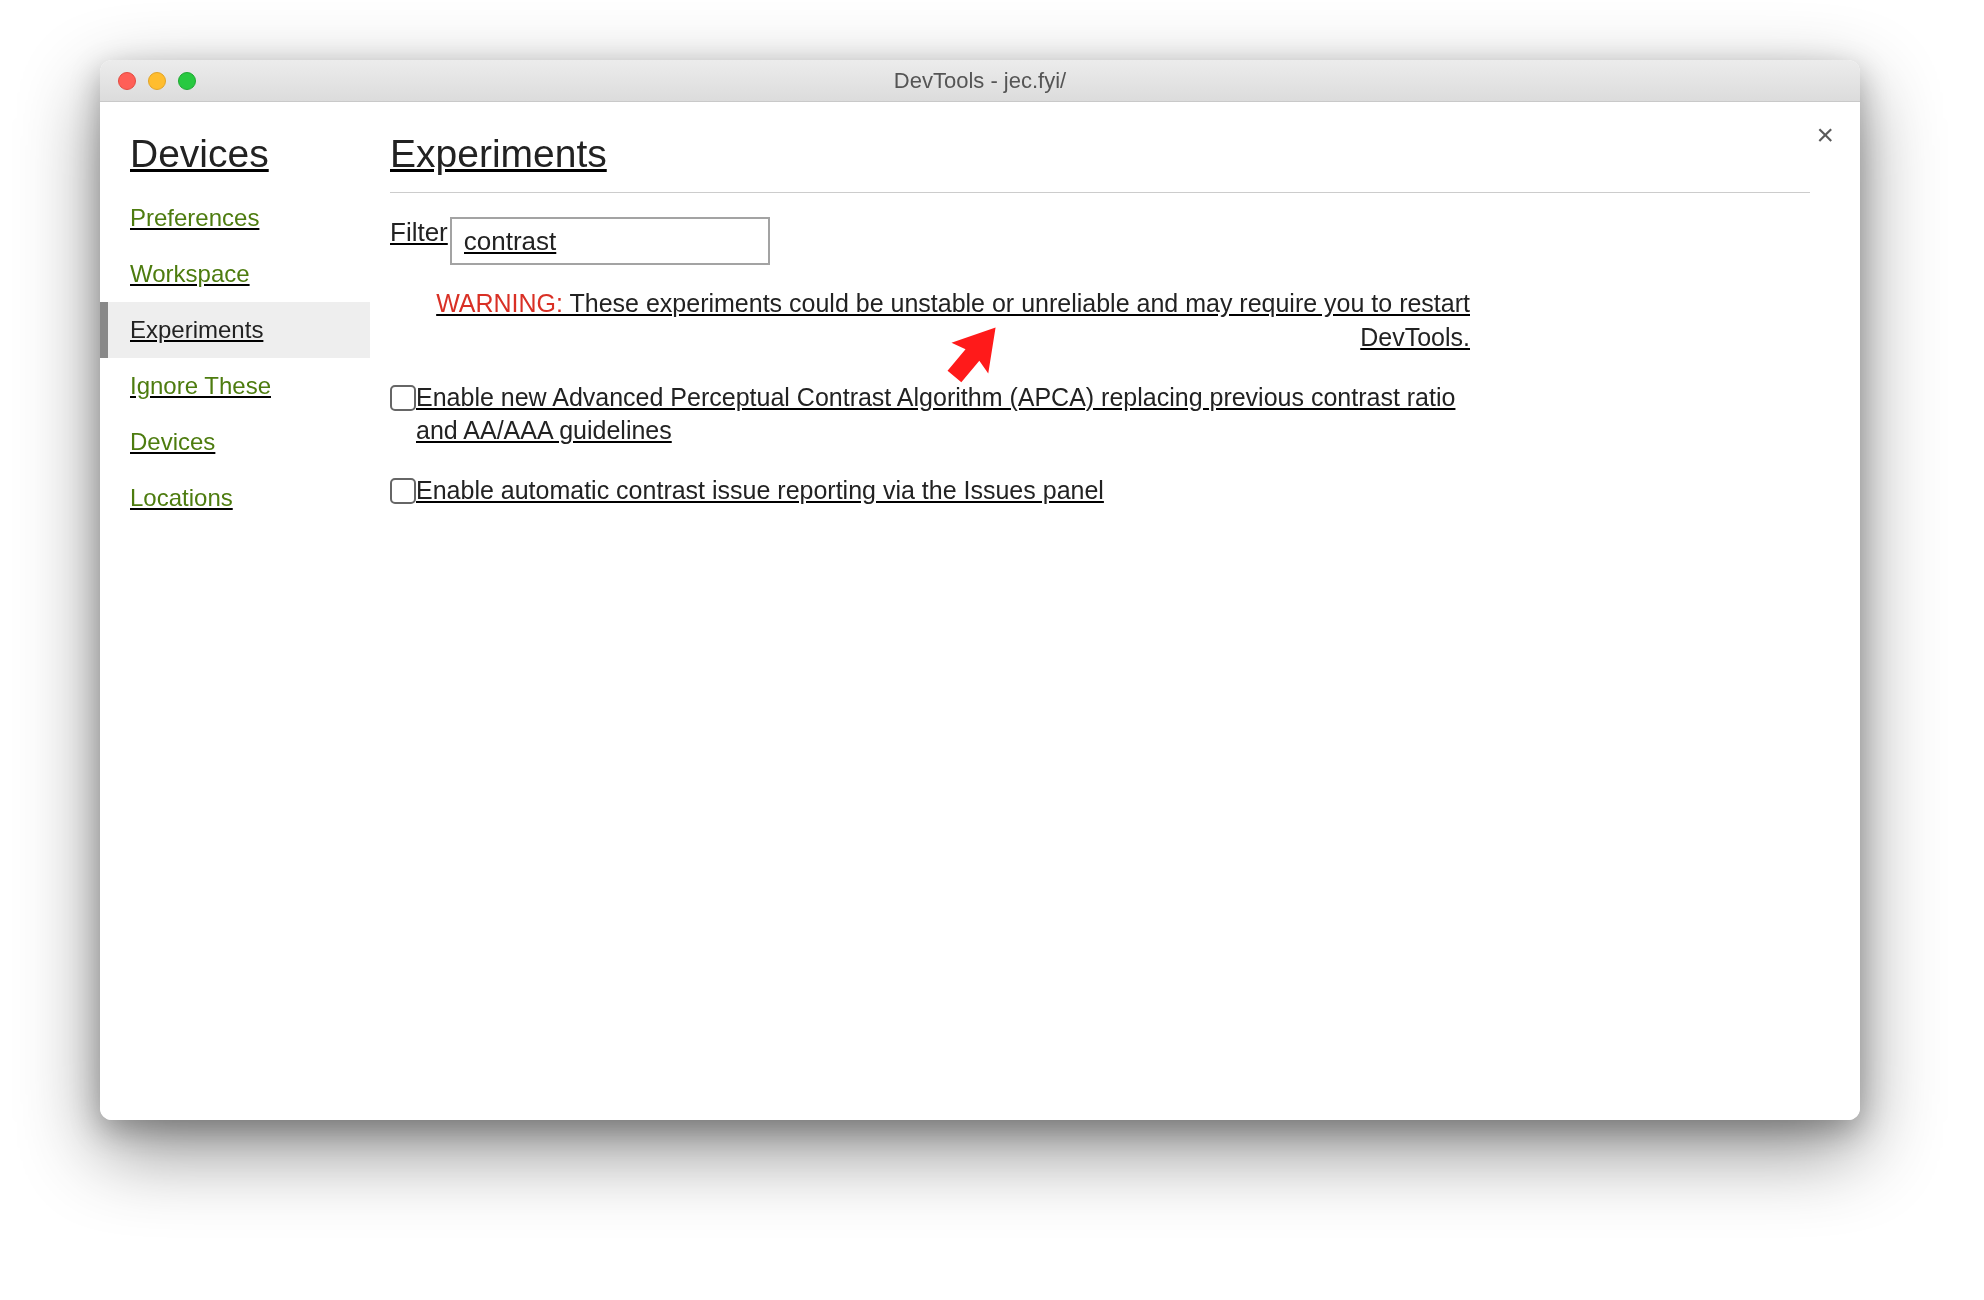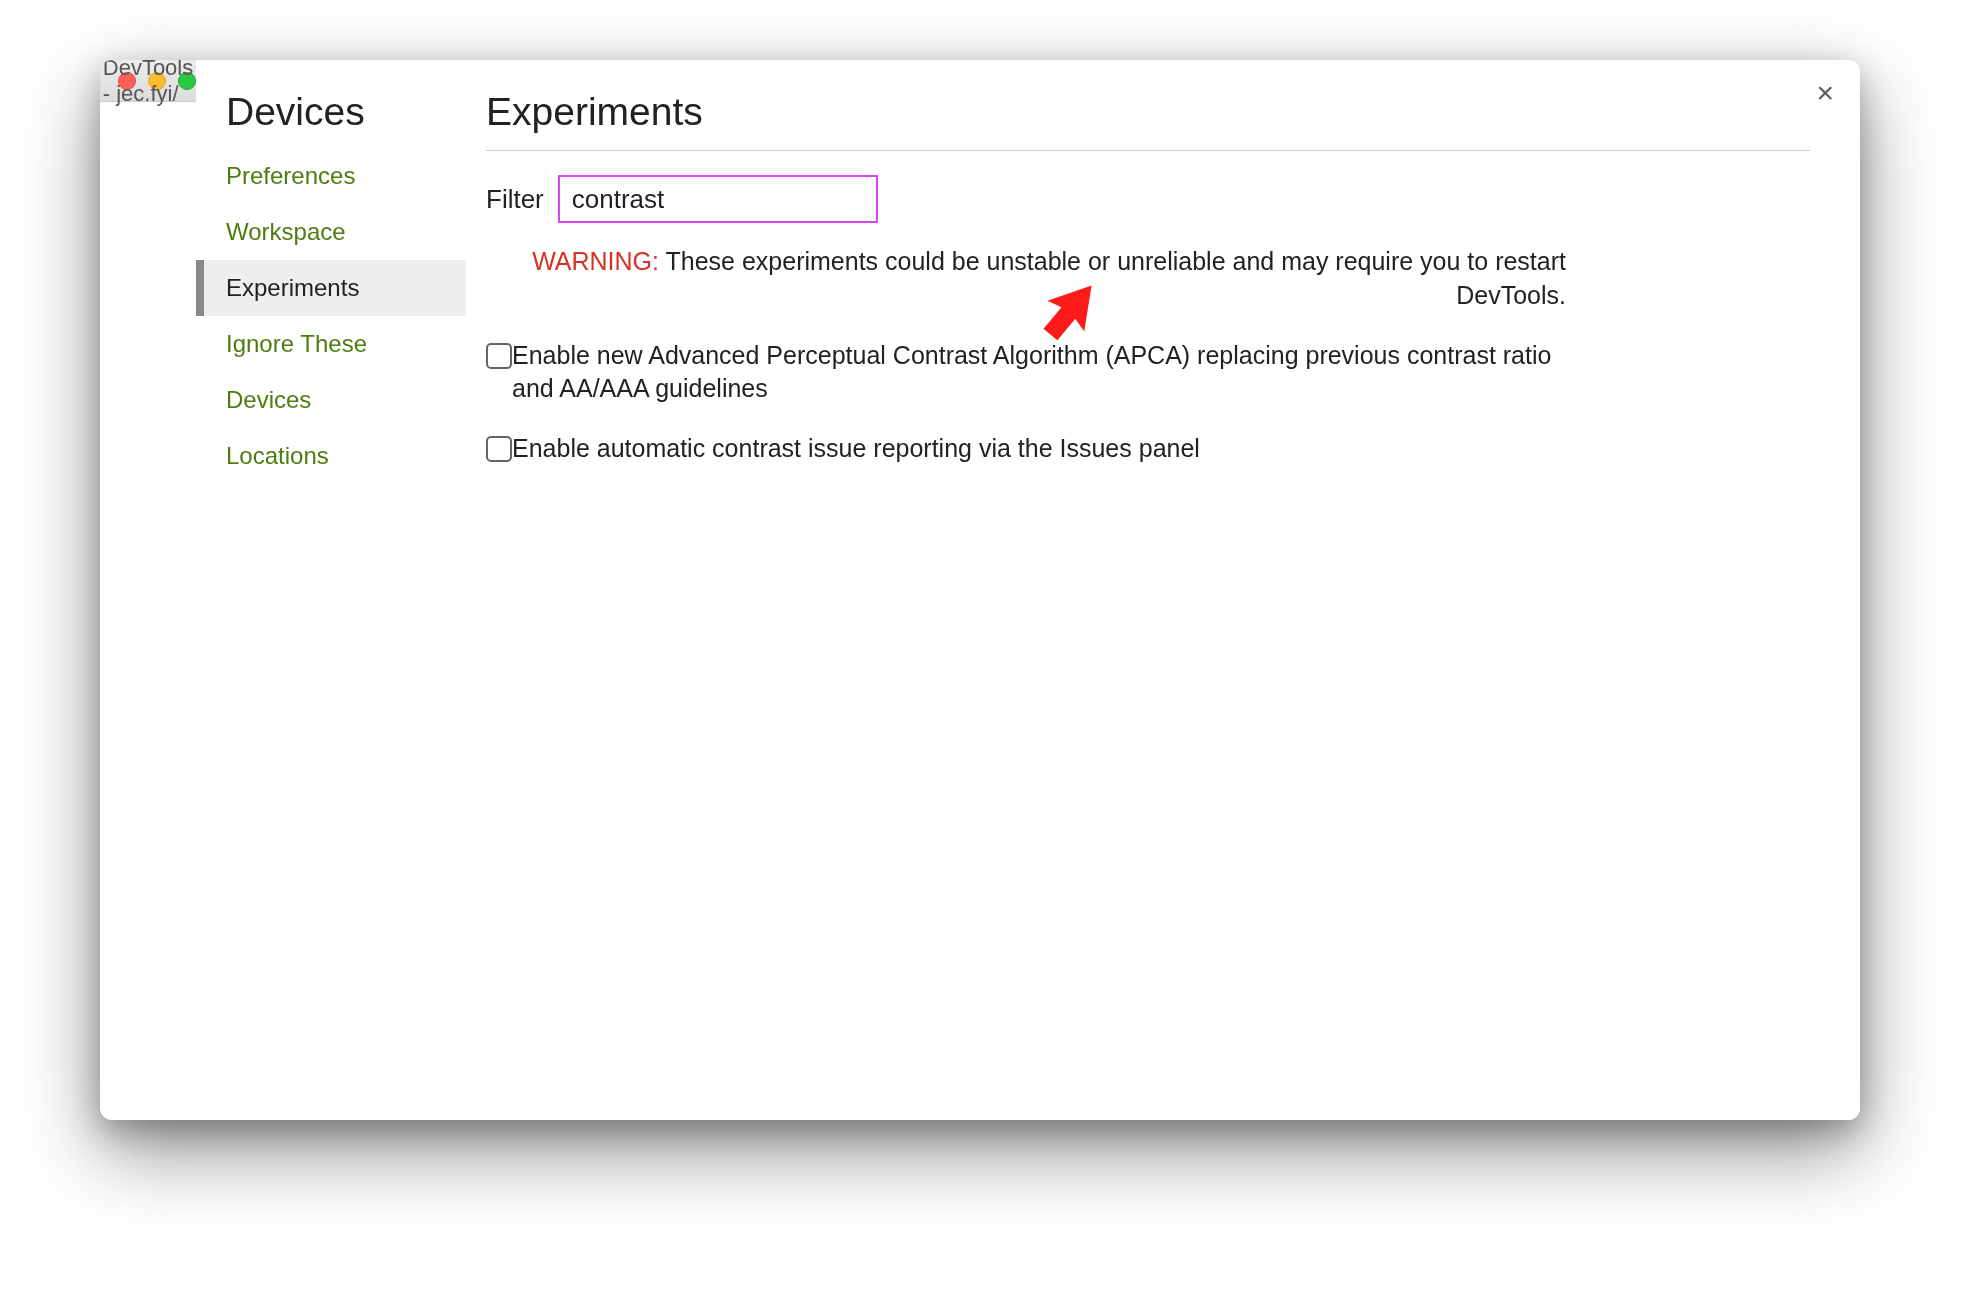--- a/index.html
+++ b/index.html
@@ -18,21 +18,22 @@
       position: absolute;
       left: 100px;
       top: 60px;
       width: 1760px;
       height: 1060px;
       background: #fff;
       border-radius: 12px;
       box-shadow: 0 30px 80px rgba(0,0,0,0.45), 0 10px 30px rgba(0,0,0,0.25);
       overflow: hidden;
       display: flex;
-      flex-direction: row;
+      flex-direction: column;
+      text-decoration: underline;
     }
     .titlebar {
       height: 42px;
       background: linear-gradient(#ececec, #dcdcdc);
       border-bottom: 1px solid #c9c9c9;
       display: flex;
       align-items: center;
       position: relative;
       flex-shrink: 0;
     }
@@ -105,33 +106,33 @@
       color: #222;
       padding-bottom: 16px;
     }
     .divider {
       border: none;
       border-top: 1px solid #ccc;
       margin-bottom: 24px;
     }
     .filter-row {
       display: flex;
-      align-items: center;
-      gap: 14px;
+      align-items: flex-start;
+      gap: 2px;
       margin-bottom: 22px;
       position: relative;
     }
     .filter-label {
       font-size: 26px;
       color: #222;
     }
     .filter-input {
       width: 320px;
       height: 48px;
-      border: 2px solid #d946ef;
+      border: 2px solid #a3a3a3;
       outline: none;
       font-size: 26px;
       padding: 4px 12px;
       font-family: inherit;
       color: #222;
     }
     .warning-block {
       font-size: 25px;
       color: #222;
       line-height: 1.35;

